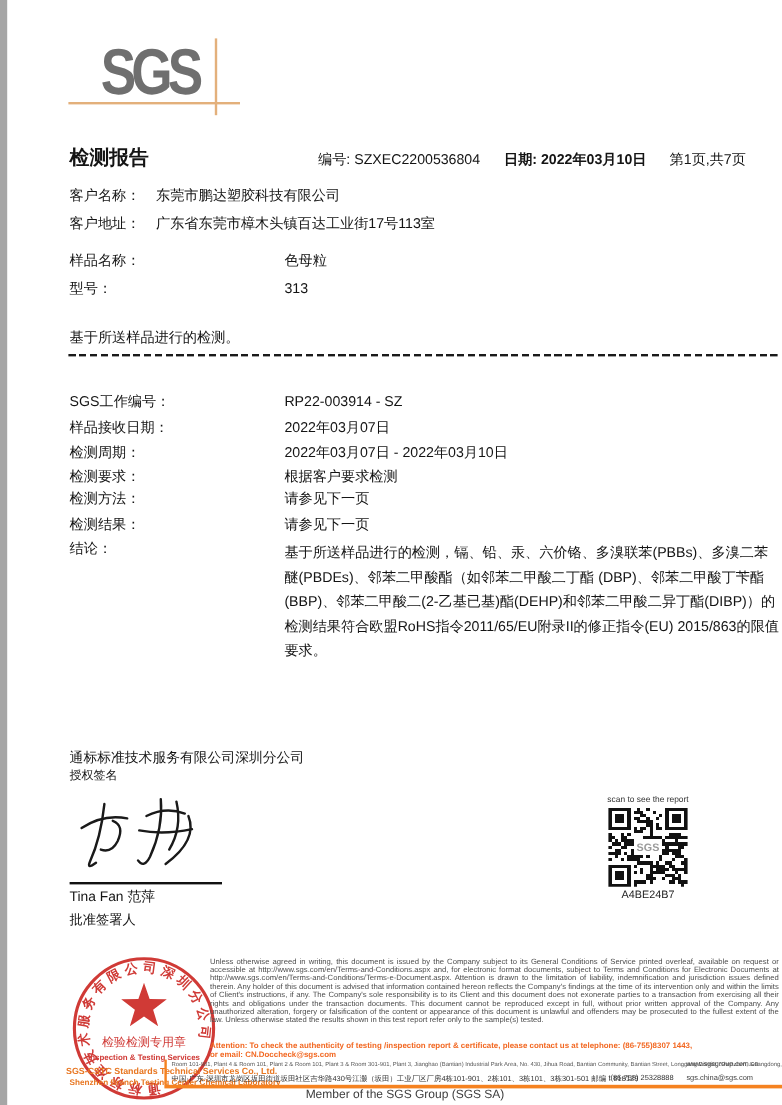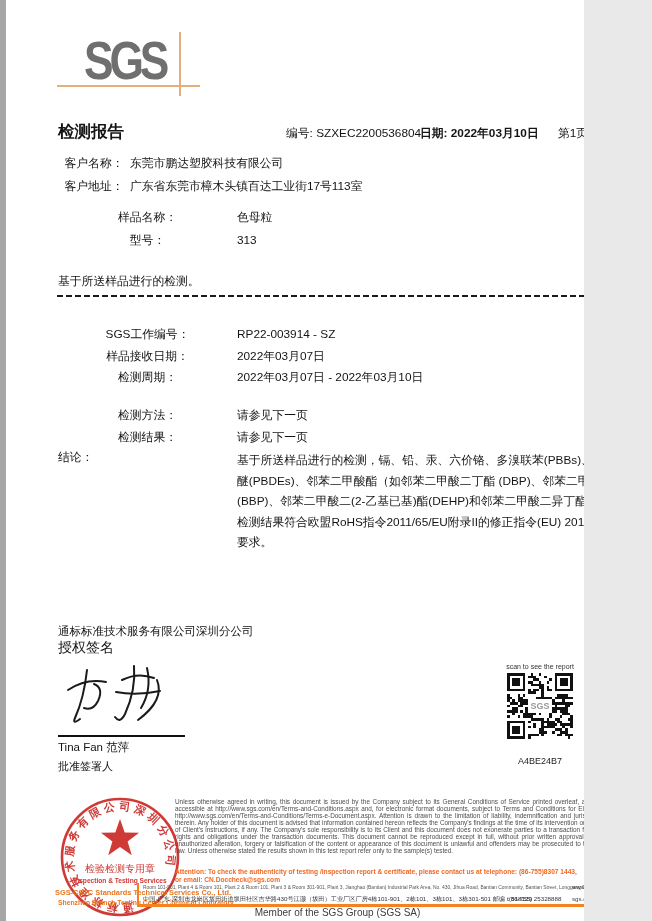--- a/index.html
+++ b/index.html
@@ -1,51 +1,51 @@
 <!DOCTYPE html>
 <html><head>
 <meta charset="utf-8">
 <style>
   html,body{margin:0;padding:0;background:#e9e9e9;}
-  #page{position:relative;width:584px;height:921px;background:#ffffff;overflow:hidden;
+  #page{position:relative;width:652px;height:921px;background:#ffffff;overflow:hidden;
         font-family:"Liberation Sans","DejaVu Sans",sans-serif;color:#141414;}
   .abs{position:absolute;}
   #left-edge{left:0;top:0;width:6px;height:921px;background:#a6a6a6;}
   
   #logo-text{left:84px;top:34px;font-size:54px;font-weight:bold;color:#6f6f6f;
              letter-spacing:-5px;line-height:52px;transform:scaleX(.82);transform-origin:left top;}
   .crop{background:#e3b07b;}
   #crop-h{left:57px;top:85px;width:143px;height:2px;}
   #crop-v{left:179px;top:32px;width:2px;height:64px;}
   
   #doc-title{left:58px;top:121px;font-size:16.5px;font-weight:bold;}
   .hdr{top:126px;font-size:11.8px;white-space:nowrap;}
-  #report-no{left:248px;padding-left:38px;}
+  #report-no{left:227px;padding-left:38px;}
   #report-date{left:420px;font-weight:bold;}
   #page-info{left:558px;}
   
-  .row{position:absolute;left:58px;font-size:11.8px;white-space:nowrap;text-align:center;}
+  .row{position:absolute;left:58px;font-size:11.8px;white-space:nowrap;}
   .lbl{display:inline-block;}
   .w72{width:72px;}
   .w179{width:179px;}
   #sample-note{left:58px;top:274px;font-size:11.8px;}
   #dashed-sep{left:57px;top:295px;width:591px;height:2px;
       background:repeating-linear-gradient(90deg,#1a1a1a 0 6px,transparent 6px 9px);}
   #conclusion-text{left:237px;top:450px;width:413px;font-size:11.8px;line-height:20.5px;}
   
   #sig-company{left:58px;top:624px;font-size:11.5px;}
-  #sig-auth{left:58px;top:639px;font-size:14px;}
+  #sig-auth{left:58px;top:639px;font-size:10px;}
   #signature-svg{left:60px;top:656px;}
   #sig-line{left:58px;top:735px;width:127px;height:2px;background:#111;}
   #signer-name{left:58px;top:740px;font-size:11.5px;}
   #signer-title{left:58px;top:759px;font-size:11px;}
   
   #qr-caption{left:486px;top:663px;width:108px;text-align:center;font-size:7px;color:#333;}
   #qr-box{left:507px;top:673px;}
-  #qr-text{left:486px;top:740px;width:108px;text-align:center;font-size:9px;color:#222;margin-top:16px;}
+  #qr-text{left:486px;top:740px;width:108px;text-align:center;font-size:9px;color:#222;}
   
   #stamp-svg{left:58px;top:795px;}
   .stamp-en{color:#e87722;white-space:nowrap;font-weight:bold;}
   #stamp-co{left:55px;top:888px;font-size:7.4px;}
   #stamp-branch{left:58px;top:899px;font-size:6.8px;}
   #legal-text{left:175px;top:799px;width:474px;font-size:6.4px;line-height:6.95px;
               color:#4d4d4d;text-align:justify;}
   .attention{left:175px;font-size:6.6px;font-weight:bold;color:#f26822;white-space:nowrap;}
   #attention-1{top:868px;}
   #attention-2{top:876px;}
@@ -79,20 +79,21 @@
 
   <div class="row" style="top:210px"><span class="lbl w179">样品名称：</span><span>色母粒</span></div>
   <div class="row" style="top:233px"><span class="lbl w179">型号：</span><span>313</span></div>
   <div class="abs" id="sample-note">基于所送样品进行的检测。</div>
 
   <div class="abs" id="dashed-sep"></div>
 
   <div class="row" style="top:327px"><span class="lbl w179">SGS工作编号：</span><span>RP22-003914 - SZ</span></div>
   <div class="row" style="top:349px"><span class="lbl w179">样品接收日期：</span><span>2022年03月07日</span></div>
   <div class="row" style="top:370px"><span class="lbl w179">检测周期：</span><span>2022年03月07日 - 2022年03月10日</span></div>
+  <div class="row" style="top:390px"><span class="lbl w179">检测要求：</span><span>根据客户要求检测</span></div>
   <div class="row" style="top:408px"><span class="lbl w179">检测方法：</span><span>请参见下一页</span></div>
   <div class="row" style="top:430px"><span class="lbl w179">检测结果：</span><span>请参见下一页</span></div>
 
   <div class="row" style="top:450px">结论：</div>
   <div class="abs" id="conclusion-text">基于所送样品进行的检测，镉、铅、汞、六价铬、多溴联苯(PBBs)、多溴二苯醚(PBDEs)、邻苯二甲酸酯（如邻苯二甲酸二丁酯 (DBP)、邻苯二甲酸丁苄酯(BBP)、邻苯二甲酸二(2-乙基已基)酯(DEHP)和邻苯二甲酸二异丁酯(DIBP)）的检测结果符合欧盟RoHS指令2011/65/EU附录II的修正指令(EU) 2015/863的限值要求。</div>
 
   <div class="abs" id="sig-company">通标标准技术服务有限公司深圳分公司</div>
   <div class="abs" id="sig-auth">授权签名</div>
   <svg class="abs" id="signature-svg" width="140" height="78" viewBox="0 0 140 78">
     <g fill="none" stroke="#1a1a1a" stroke-width="2" stroke-linecap="round">

